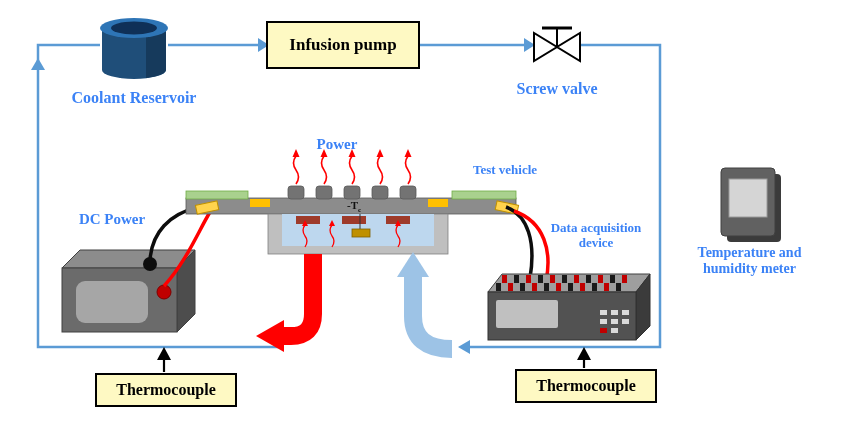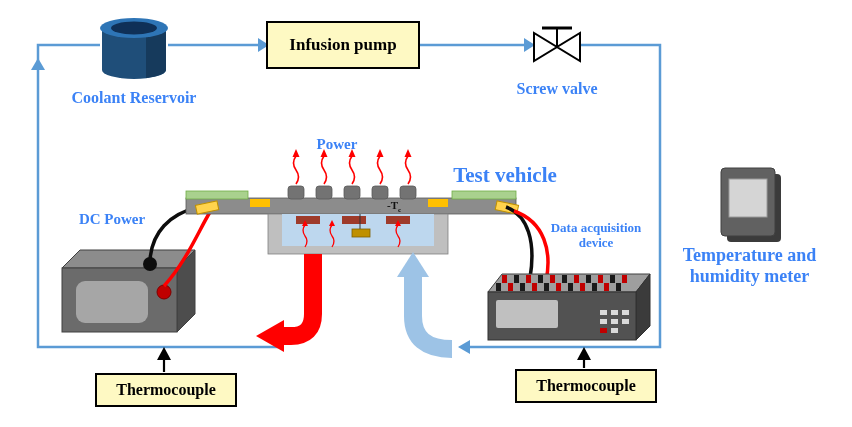--- a/index.html
+++ b/index.html
@@ -10,21 +10,21 @@
   .canvas svg{position:absolute;left:0;top:0;}
   .lbl{
     position:absolute;font-weight:bold;color:#3b82f6;text-align:center;
     line-height:1.15;user-select:none;
   }
   .boxed{
     position:absolute;border:2px solid #000;background:#fef9c3;
     display:flex;align-items:center;justify-content:center;
     font-weight:bold;color:#000;
   }
-  .tc-label{position:absolute;font-weight:bold;color:#111;margin-left:40px;}
+  .tc-label{position:absolute;font-weight:bold;color:#111;}
   .tc-label sub{font-size:7px;}
 </style>
 </head>
 <body>
 
 <div class="canvas">
 
   <svg width="852" height="427" viewBox="0 0 852 427">
 
     <g stroke="#5B9BD5" stroke-width="2.5" fill="none">
@@ -192,33 +192,33 @@
   <div class="lbl" style="left:34px;top:89px;width:200px;font-size:16px;">Coolant Reservoir</div>
 
   <div class="boxed" style="left:266px;top:21px;width:150px;height:44px;font-size:17px;">
     <span>Infusion pump</span>
   </div>
 
   <div class="lbl" style="left:477px;top:80px;width:160px;font-size:16px;">Screw valve</div>
 
   <div class="lbl" style="left:287px;top:136px;width:100px;font-size:15px;">Power</div>
 
-  <div class="lbl" style="left:435px;top:163px;width:140px;font-size:21px;">Test vehicle</div>
+  <div class="lbl" style="left:435px;top:163px;width:140px;font-size:13px;">Test vehicle</div>
 
   <div class="tc-label" style="left:347px;top:199px;font-size:11px;">
     <span>-T</span><sub>c</sub>
   </div>
 
   <div class="lbl" style="left:539px;top:221px;width:114px;font-size:13px;">Data acquisition device</div>
 
   <div class="lbl" style="left:42px;top:211px;width:140px;font-size:15px;">DC Power</div>
 
   <div class="boxed" style="left:95px;top:373px;width:138px;height:30px;font-size:16px;">
     <span>Thermocouple</span>
   </div>
 
   <div class="boxed" style="left:515px;top:369px;width:138px;height:30px;font-size:16px;">
     <span>Thermocouple</span>
   </div>
 
-  <div class="lbl" style="left:672px;top:245px;width:155px;font-size:18px;">Temperature and humidity meter</div>
+  <div class="lbl" style="left:672px;top:245px;width:155px;font-size:14px;">Temperature and humidity meter</div>
 
 </div>
 
 </body></html>

